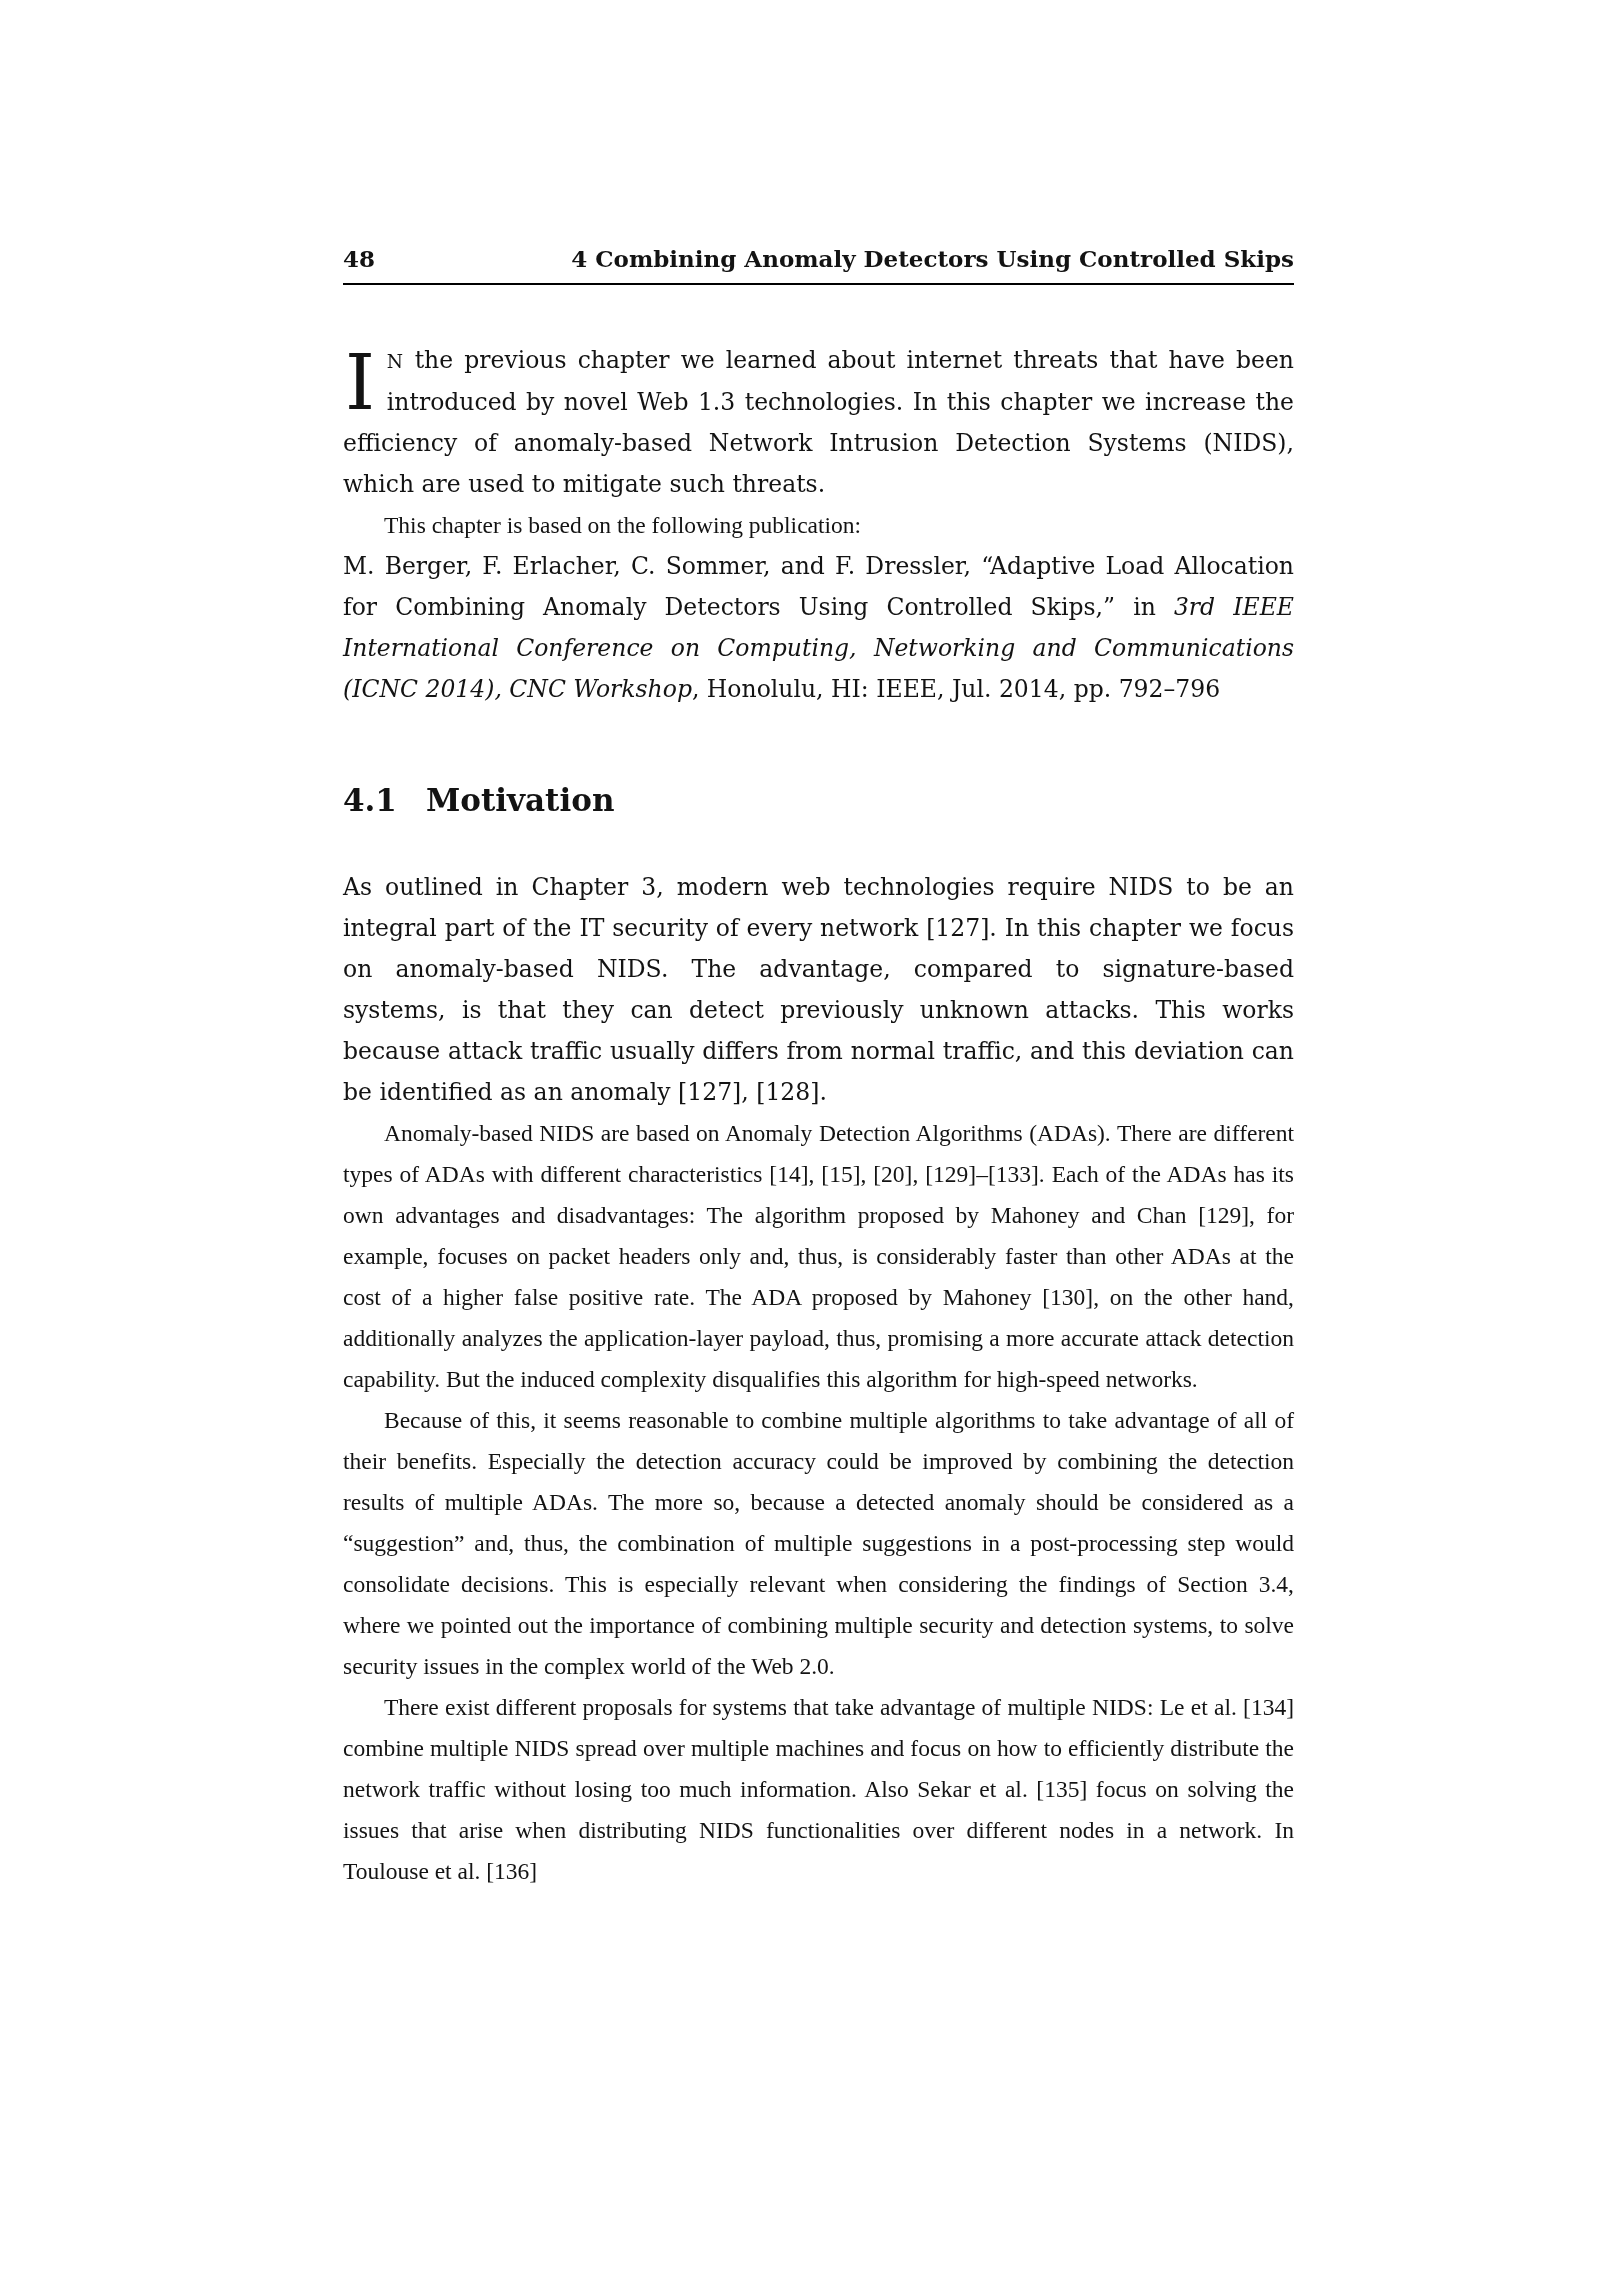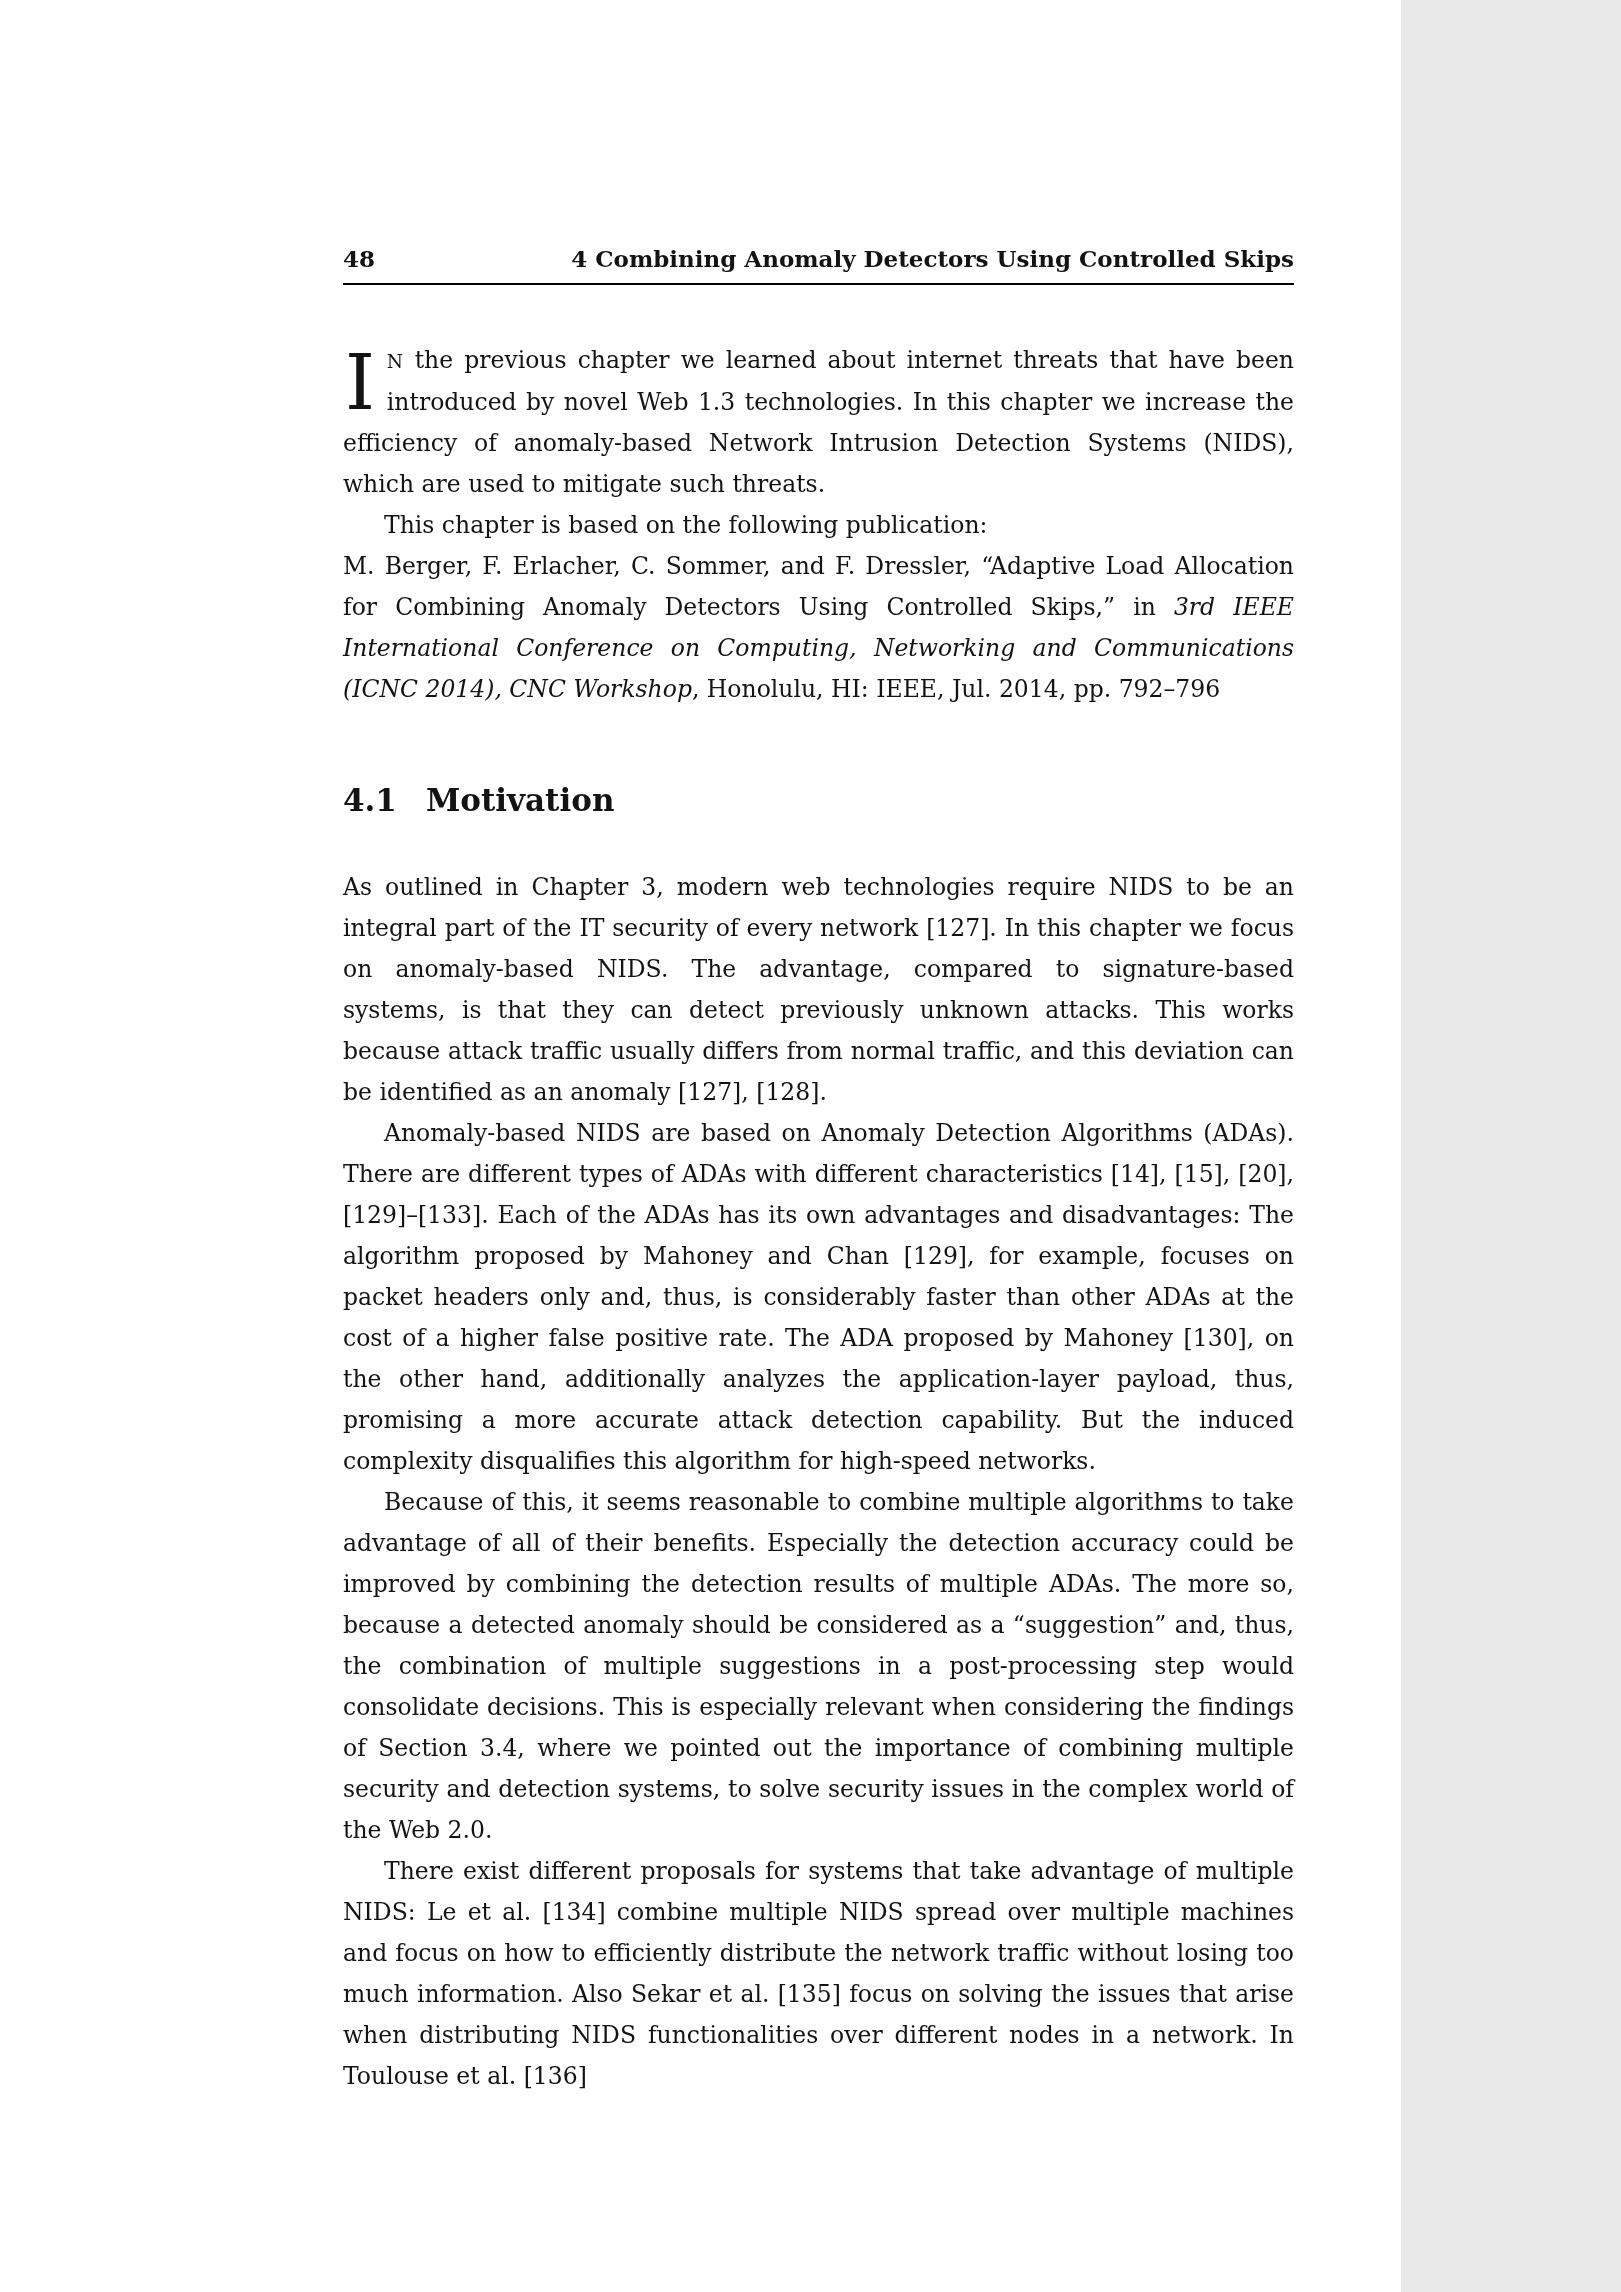--- a/index.html
+++ b/index.html
@@ -4,21 +4,21 @@
 <title>Thesis Page 48</title>
 <style>
   * { margin: 0; padding: 0; box-sizing: border-box; }
   html, body {
     width: 1621px;
     background: #e9e9e9;
     font-family: "DejaVu Serif", "Liberation Serif", serif;
   }
   .page {
     position: relative;
-    width: 1401px;
+    width: 1621px;
     height: 2293px;
     background: #ffffff;
     color: #131313;
     overflow: hidden;
   }
   .textcol {
     position: absolute;
     left: 343px;
     top: 245px;
     width: 951px;
@@ -47,21 +47,21 @@
     float: left;
     height: 78px;
     font-size: 76px;
     line-height: 85px;
     padding: 0 11.8px 0 2px;
   }
   .smallcap {
     font-size: 18.6px;
     letter-spacing: 0.5px;
   }
-  .indent { text-indent: 41px; }
+  .indent { text-indent: 41px; font-family: Liberation Serif, serif; }
   .italic { font-style: italic; }
   .section-heading {
     margin-top: 71px;
     margin-bottom: 47px;
     font-weight: bold;
     font-size: 31px;
     line-height: 39px;
     text-align: left;
   }
   .section-number {

